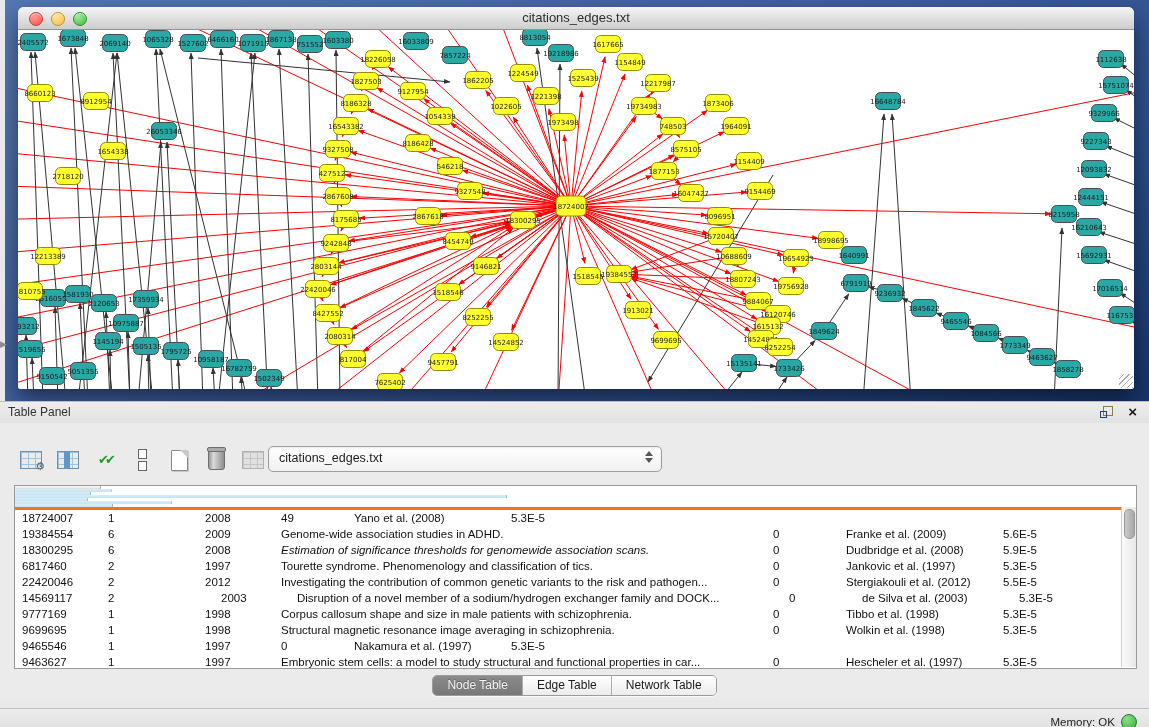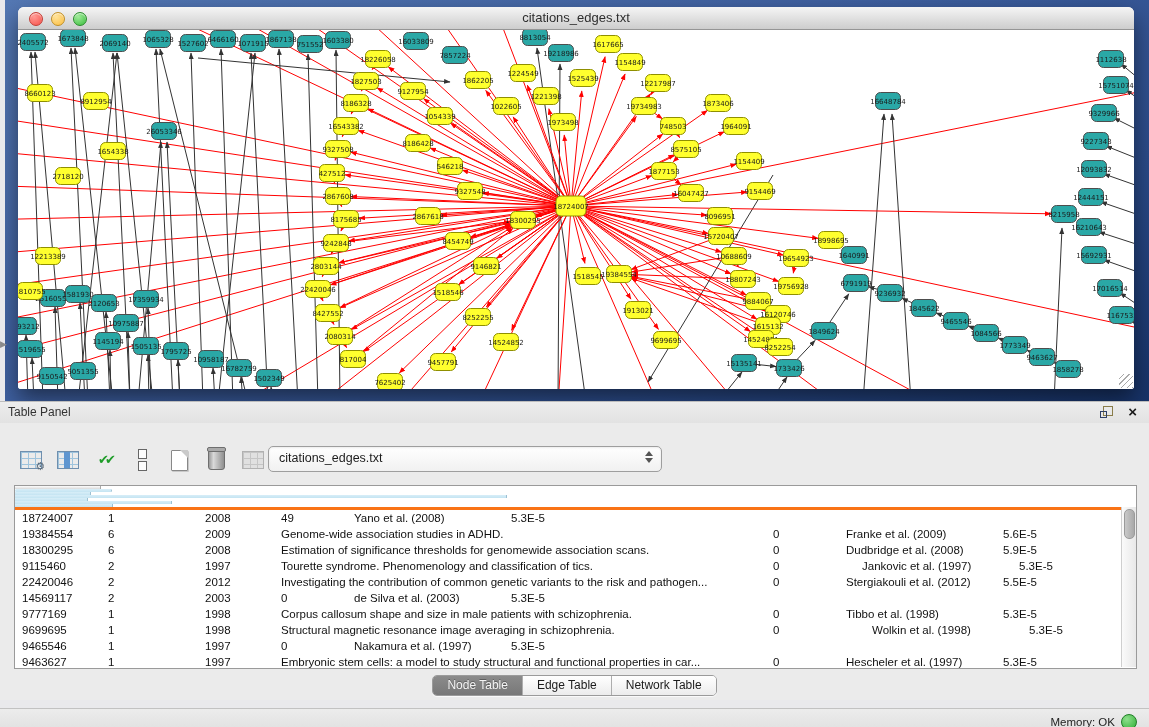--- a/index.html
+++ b/index.html
@@ -873,67 +873,68 @@
             <div class="td" style="width: 76px;">2009</div>
             <div class="td" style="width: 492px;">Genome-wide association studies in ADHD.</div>
             <div class="td" style="width: 73px;">0</div>
             <div class="td" style="width: 157px;">Franke et al. (2009)</div>
             <div class="td" style="width: 98px;">5.6E-5</div>
           </div>
           <div class="trow">
             <div class="td" style="width: 86px;">18300295</div>
             <div class="td" style="width: 97px;">6</div>
             <div class="td" style="width: 76px;">2008</div>
-            <div class="td" style="width: 492px;">Estimation of significance thresholds for genomewide association scans.</div>
+            <div class="td" style="width: 492px; font-style: italic;">Estimation of significance thresholds for genomewide association scans.</div>
             <div class="td" style="width: 73px;">0</div>
             <div class="td" style="width: 157px;">Dudbridge et al. (2008)</div>
             <div class="td" style="width: 98px;">5.9E-5</div>
           </div>
           <div class="trow">
-            <div class="td" style="width: 86px;">9115460</div>
+            <div class="td" style="width: 86px;">6817460</div>
             <div class="td" style="width: 97px;">2</div>
             <div class="td" style="width: 76px;">1997</div>
             <div class="td" style="width: 492px;">Tourette syndrome. Phenomenology and classification of tics.</div>
             <div class="td" style="width: 73px;">0</div>
-            <div class="td" style="width: 157px; margin-left: 16px;">Jankovic et al. (1997)</div>
+            <div class="td" style="width: 157px;">Jankovic et al. (1997)</div>
             <div class="td" style="width: 98px;">5.3E-5</div>
           </div>
           <div class="trow">
             <div class="td" style="width: 86px;">22420046</div>
             <div class="td" style="width: 97px;">2</div>
             <div class="td" style="width: 76px;">2012</div>
             <div class="td" style="width: 492px;">Investigating the contribution of common genetic variants to the risk and pathogen...</div>
             <div class="td" style="width: 73px;">0</div>
             <div class="td" style="width: 157px;">Stergiakouli et al. (2012)</div>
             <div class="td" style="width: 98px;">5.5E-5</div>
           </div>
           <div class="trow">
             <div class="td" style="width: 86px;">14569117</div>
             <div class="td" style="width: 97px;">2</div>
-            <div class="td" style="width: 76px;">2003</div>
+            <div class="td" style="width: 76px; margin-left: 16px;">2003</div>
+            <div class="td" style="width: 492px;">Disruption of a novel member of a sodium/hydrogen exchanger family and DOCK...</div>
             <div class="td" style="width: 73px;">0</div>
             <div class="td" style="width: 157px;">de Silva et al. (2003)</div>
             <div class="td" style="width: 98px;">5.3E-5</div>
           </div>
           <div class="trow">
             <div class="td" style="width: 86px;">9777169</div>
             <div class="td" style="width: 97px;">1</div>
             <div class="td" style="width: 76px;">1998</div>
             <div class="td" style="width: 492px;">Corpus callosum shape and size in male patients with schizophrenia.</div>
             <div class="td" style="width: 73px;">0</div>
             <div class="td" style="width: 157px;">Tibbo et al. (1998)</div>
             <div class="td" style="width: 98px;">5.3E-5</div>
           </div>
           <div class="trow">
             <div class="td" style="width: 86px;">9699695</div>
             <div class="td" style="width: 97px;">1</div>
             <div class="td" style="width: 76px;">1998</div>
             <div class="td" style="width: 492px;">Structural magnetic resonance image averaging in schizophrenia.</div>
             <div class="td" style="width: 73px;">0</div>
-            <div class="td" style="width: 157px; margin-left: 26px;">Wolkin et al. (1998)</div>
+            <div class="td" style="width: 157px;">Wolkin et al. (1998)</div>
             <div class="td" style="width: 98px;">5.3E-5</div>
           </div>
           <div class="trow">
             <div class="td" style="width: 86px;">9465546</div>
             <div class="td" style="width: 97px;">1</div>
             <div class="td" style="width: 76px;">1997</div>
             <div class="td" style="width: 73px;">0</div>
             <div class="td" style="width: 157px;">Nakamura et al. (1997)</div>
             <div class="td" style="width: 98px;">5.3E-5</div>
           </div>

